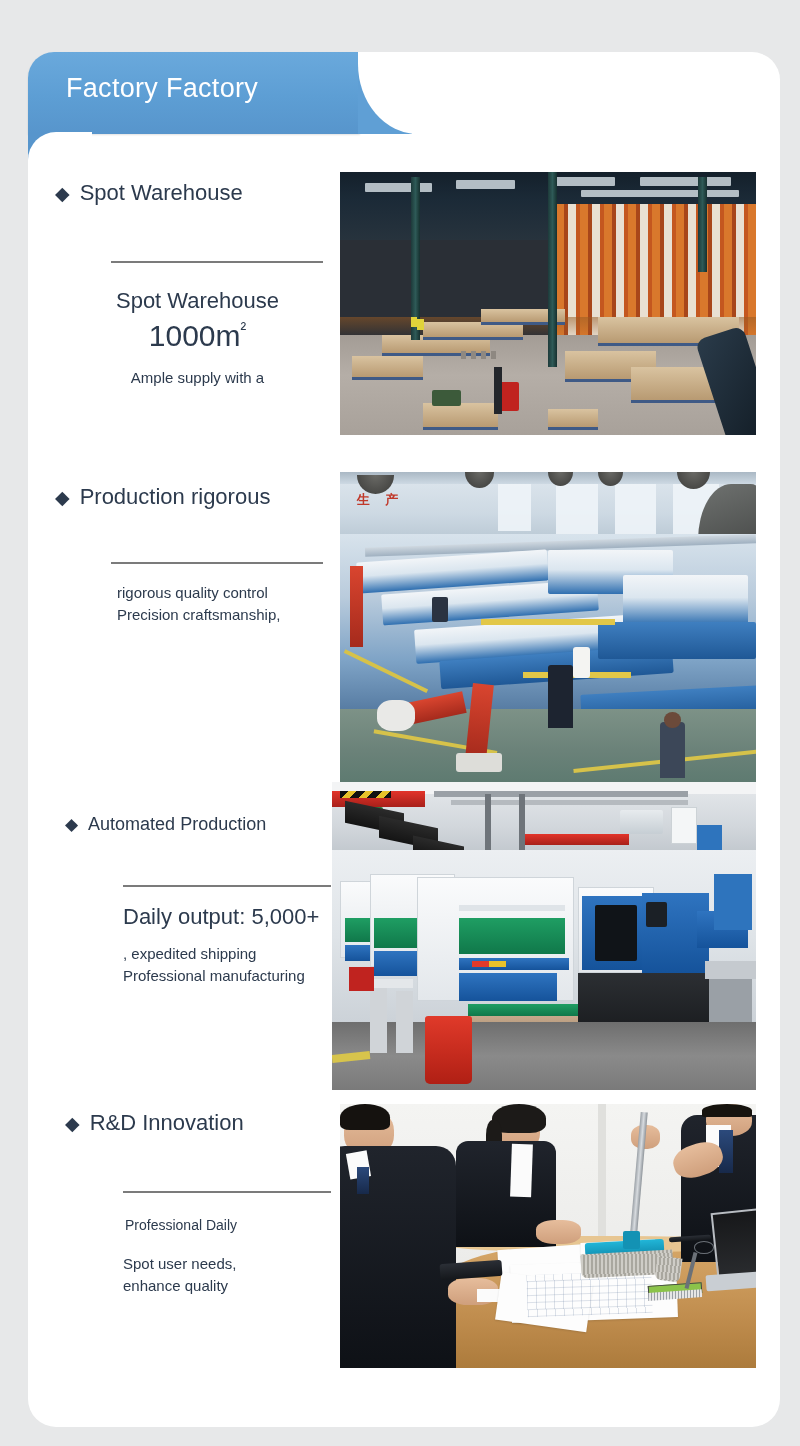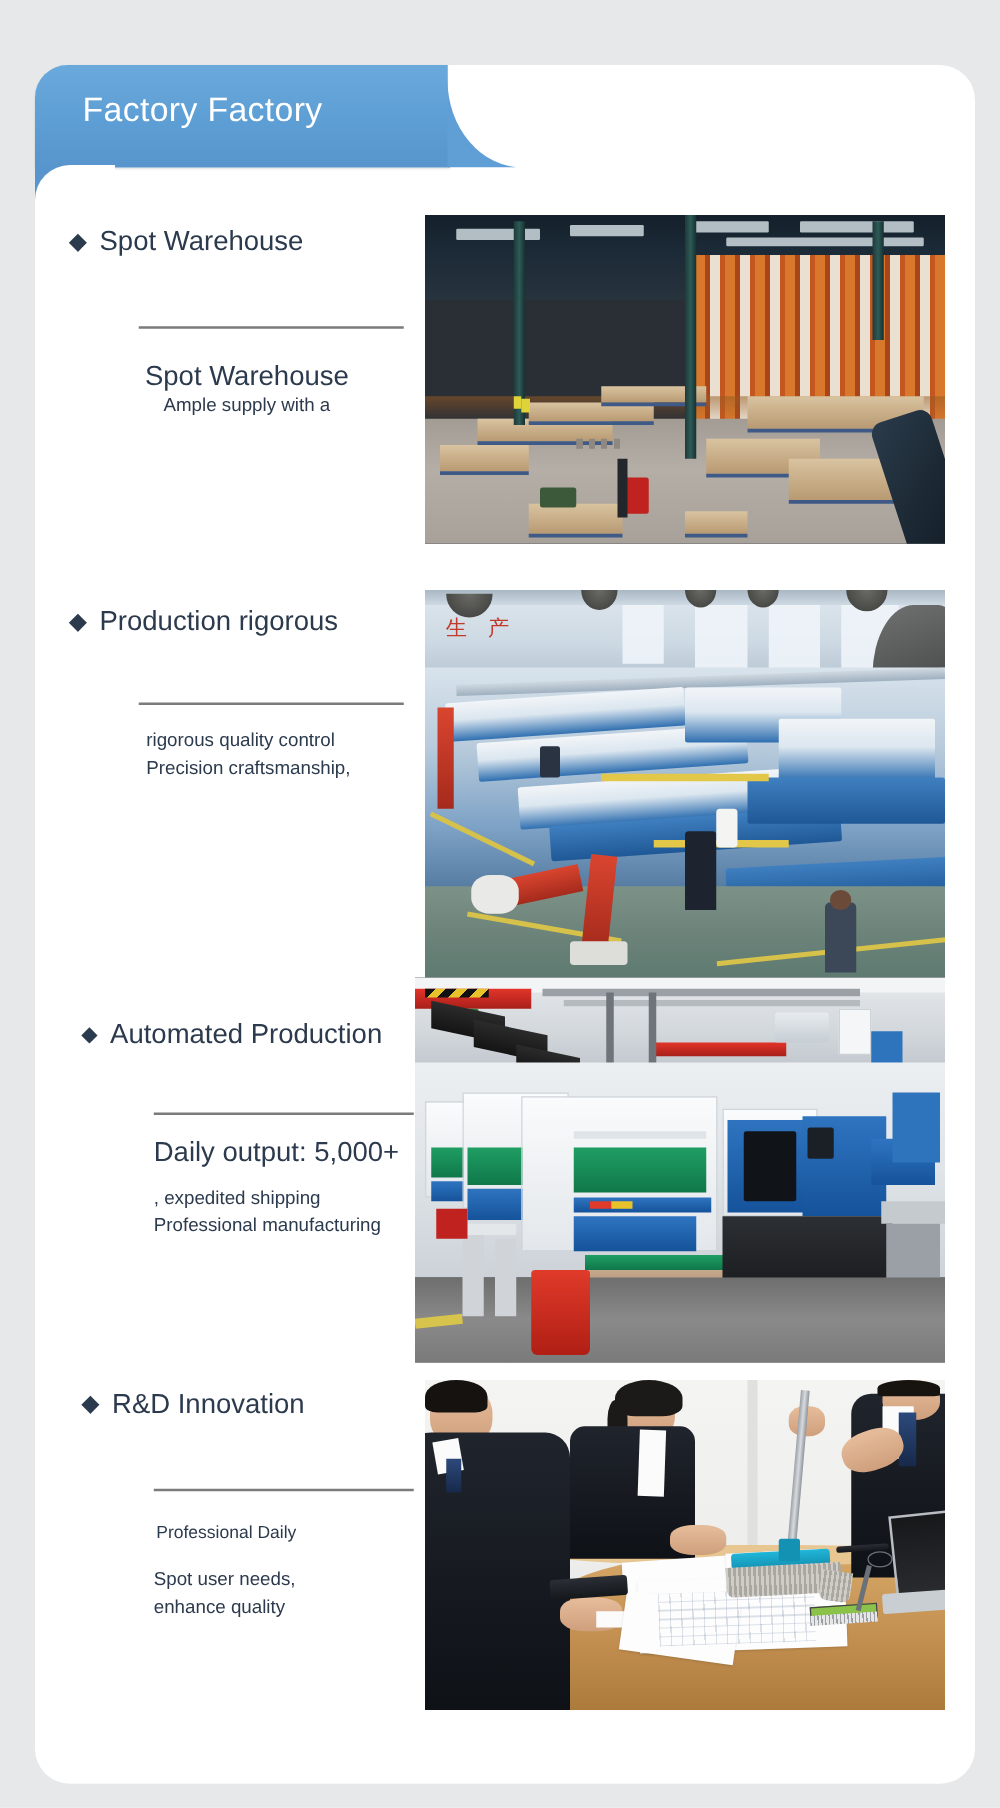--- a/index.html
+++ b/index.html
@@ -61,21 +61,21 @@
 
   
   .section { position: absolute; }
   .sec-head {
     display: flex; align-items: center; gap: 10px;
     color: #2c3a4d; white-space: nowrap;
   }
   .diamond { font-size: 19px; line-height: 1; color: #2c3a4d; }
   .sec-head-label { font-size: 22px; color: #2c3a4d; }
   .sec-head.small .diamond { font-size: 17px; }
-  .sec-head.small .sec-head-label { font-size: 22px; }
+  .sec-head.small .sec-head-label { font-size: 18px; }
   .rule { height: 2px; background: #7b7b7b; }
   .big-line { font-size: 22px; color: #2c3a4d; white-space: nowrap; }
   .huge-line { font-size: 30px; color: #2c3a4d; white-space: nowrap; }
   .sup { font-size: 17px; vertical-align: super; }
   .desc { font-size: 15px; color: #2c3a4d; line-height: 1.45; }
   .desc-sm { font-size: 14px; color: #2c3a4d; line-height: 1.45; }
   .center { text-align: center; }
 
   
   .photo { position: absolute; overflow: hidden; background: #2a2f36; }
@@ -103,21 +103,21 @@
   .ws-win    { position:absolute; background: #eef4f8; opacity:.9; }
   .ws-lamp   { position:absolute; background: radial-gradient(ellipse at 50% 0%,#6a6a66,#3a3a38);
                border-radius: 0 0 50% 50%/0 0 100% 100%; }
   .ws-body   { left:0; top:20%; width:100%; height:58%;
                background: linear-gradient(180deg,#d8e3ec 0%,#b9cbdc 35%,#7ea3c6 70%,#53789f 100%); }
   .ws-mach   { position:absolute; background: linear-gradient(180deg,#f2f5f8 0%,#dbe6ef 45%,#2f6fb0 100%); border-radius:2px; }
   .ws-blue   { position:absolute; background: linear-gradient(180deg,#3f7fc0,#1f5896); border-radius:2px; }
   .ws-floor  { left:0; top:76%; width:100%; height:24%;
                background: linear-gradient(180deg,#7d9287 0%,#6b8279 55%,#5d7a70 100%); }
   .ws-yline  { position:absolute; background:#d6c24a; }
-  .ws-cn     { position:absolute; color:#c0392b; font-size:17px; font-weight:normal; letter-spacing:6px; }
+  .ws-cn     { position:absolute; color:#c0392b; font-size:13px; font-weight:bold; letter-spacing:6px; }
   .ws-red    { position:absolute; background: linear-gradient(180deg,#d9452f,#a52a1c); }
 
   
   .au-top    { left:0; top:0; width:100%; height:24%;
                background: linear-gradient(180deg,#e6e9ec 0%,#d2d7dc 60%,#c0c6cc 100%); }
   .au-crane  { position:absolute; background: linear-gradient(180deg,#e2342a,#a8201a); }
   .au-crbelt { position:absolute; background: repeating-linear-gradient(135deg,#111 0 6px,#e8c22a 6px 12px); }
   .au-beam   { position:absolute; background: linear-gradient(180deg,#2b2b2b,#141414); }
   .au-mid    { left:0; top:22%; width:100%; height:56%;
                background: linear-gradient(180deg,#eceff2 0%,#dfe4e8 50%,#ccd2d8 100%); }
@@ -156,21 +156,24 @@
     <div class="card-inner">
 
       <div class="section" style="left:27px; top:128px; width:285px;">
         <div class="sec-head">
           <span class="diamond">◆</span>
           <span class="sec-head-label">Spot Warehouse</span>
         </div>
         <div class="rule" style="margin-left:56px; margin-top:55px; width:212px;"></div>
         <div class="center" style="margin-top:25px; width:285px;">
           <div class="big-line">Spot Warehouse</div>
-          <div class="desc" style="">
+          <div class="huge-line" style="margin-top:5px;">
+            <span>1000m</span><span class="sup">²</span>
+          </div>
+          <div class="desc" style="margin-top:14px;">
             <div>Ample supply with a</div>
           </div>
         </div>
       </div>
 
       <div class="photo" style="left:312px; top:120px; width:416px; height:263px;">
         <div class="ph-layer wh-roof"></div>
         <div class="ph-layer wh-skylight" style="left:6%;  top:4%;  width:16%;"></div>
         <div class="ph-layer wh-skylight" style="left:28%; top:3%;  width:14%;"></div>
         <div class="ph-layer wh-skylight" style="left:50%; top:2%;  width:16%;"></div>

